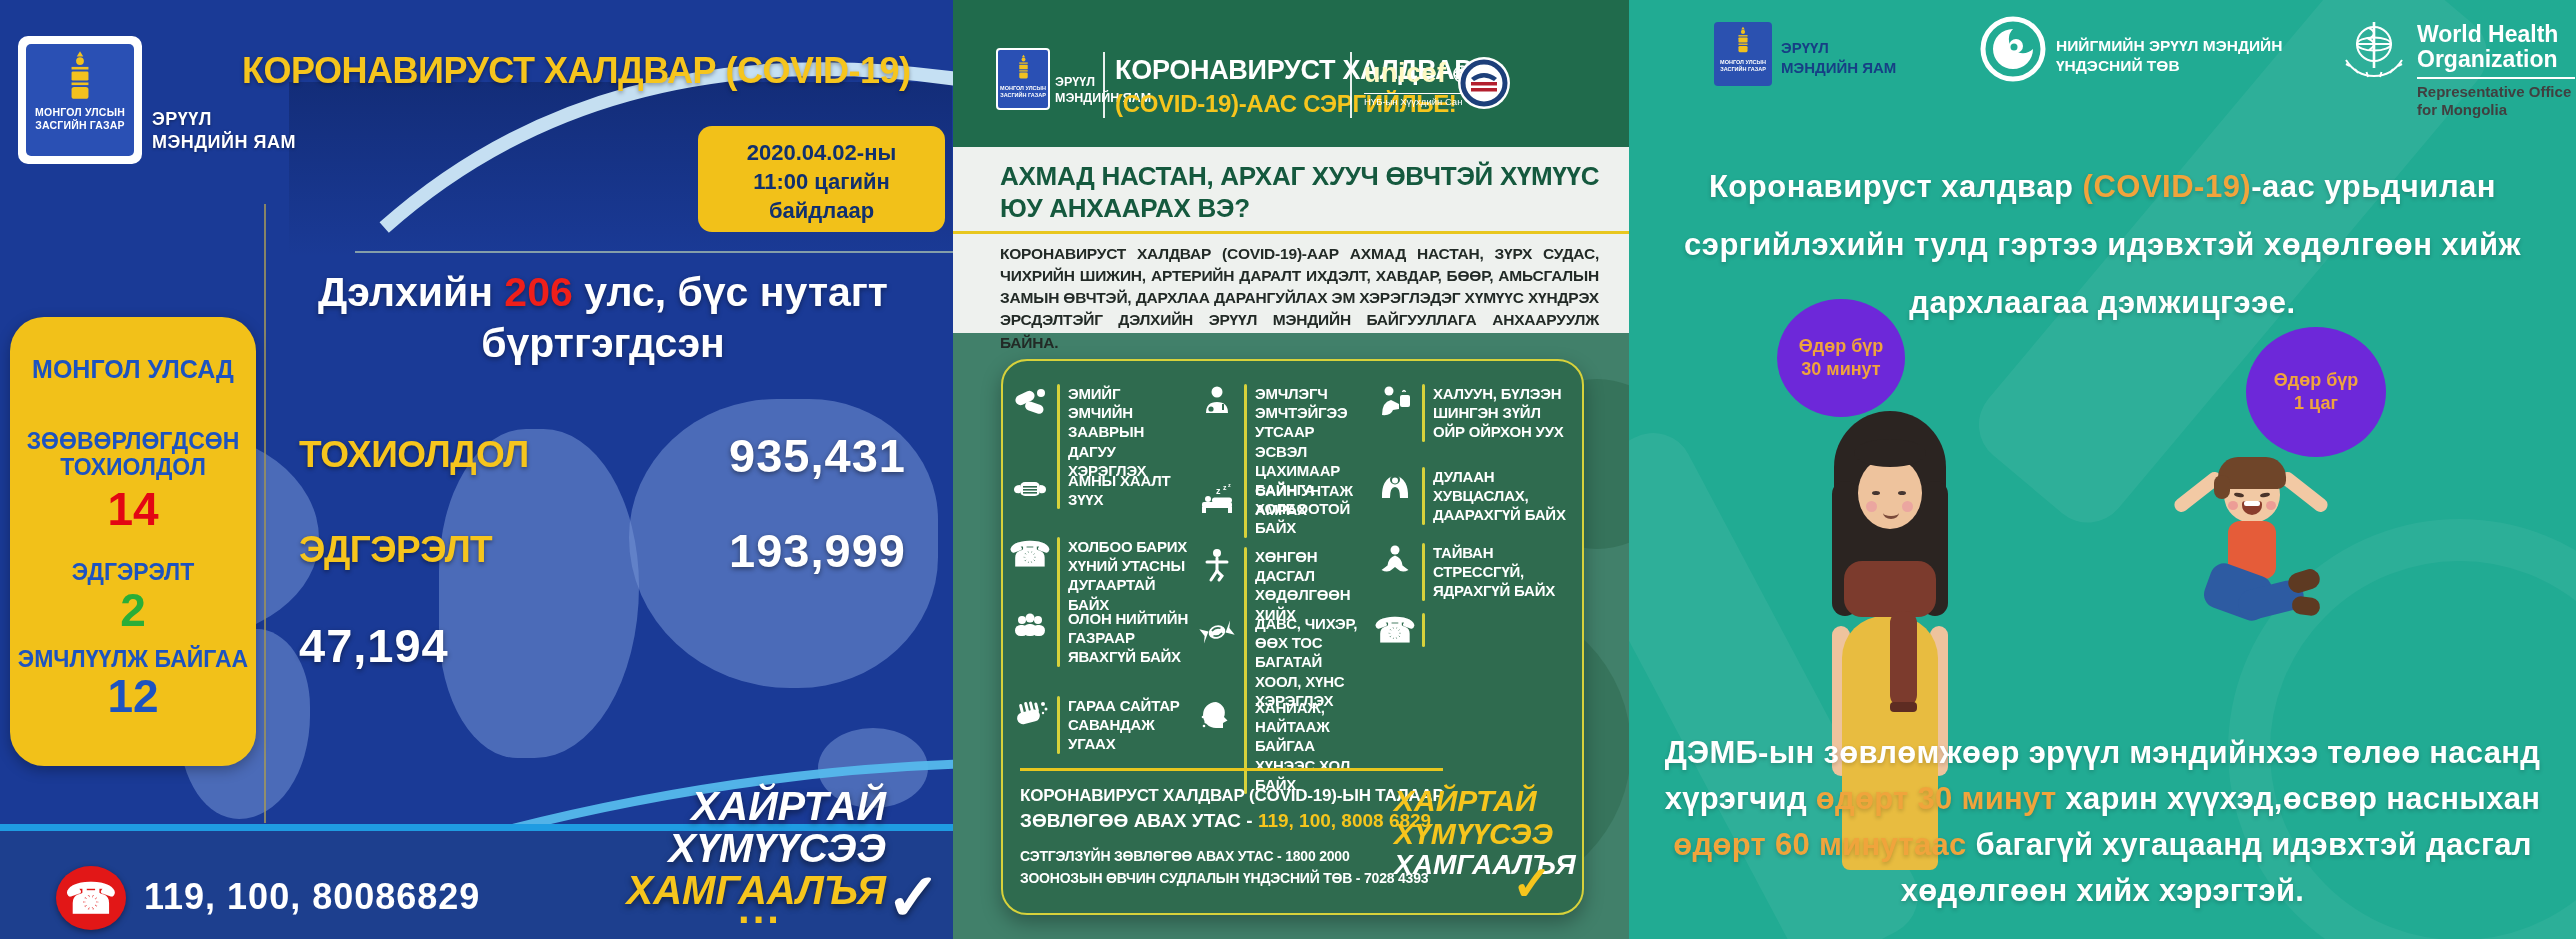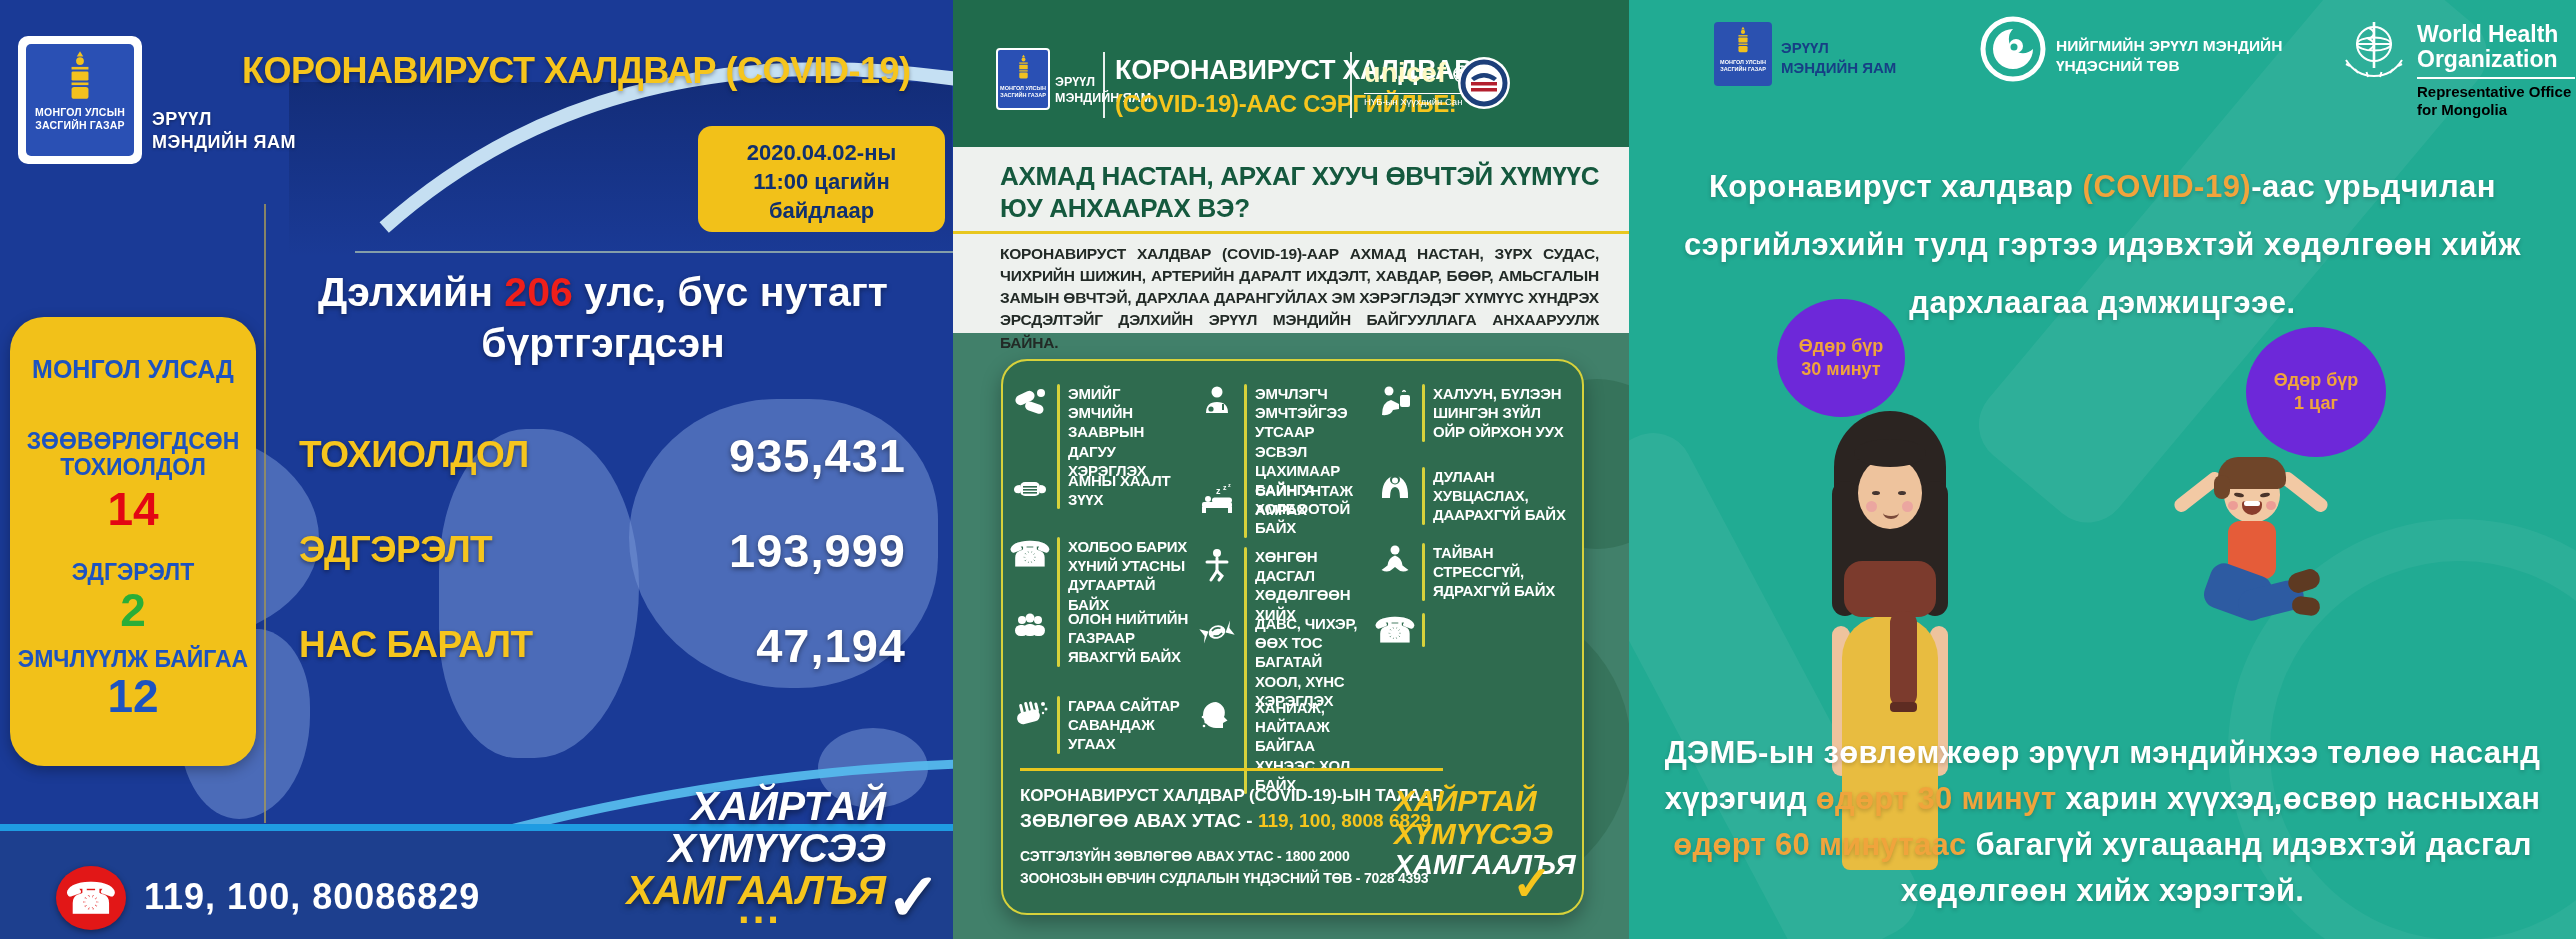--- a/index.html
+++ b/index.html
@@ -64,21 +64,21 @@
   .slogan-m .y{color:#f6c51d;font-size:30px;display:block;}
   .slogan-m .w{color:#fff;font-size:28px;display:block;}
   .check-y{color:#f6c51d;font-size:48px;line-height:1;}
   
   #p-right{left:1629px;width:947px;background:#21ab93;}
   .deco-band{position:absolute;background:rgba(255,255,255,.06);border-radius:40px;}
   .deco-ring{position:absolute;border:42px solid rgba(255,255,255,.05);border-radius:50%;}
   .r-ministry{color:#163f85;font-size:15px;line-height:1.3;}
   .ncph-t{color:#fff;font-size:15.5px;line-height:1.3;}
   .who-t1{color:#fff;font-size:23px;line-height:1.08;}
-  .who-t2{color:#000000;font-size:15px;font-weight:bold;line-height:1.25;}
+  .who-t2{color:#404040;font-size:15px;font-weight:bold;line-height:1.25;}
   .r-headline{position:absolute;width:947px;text-align:center;color:#fff;font-size:31px;
               line-height:58px;letter-spacing:0.5px;text-shadow:0 2px 4px rgba(0,0,0,.2);}
   .orange{color:#f0a43c;}
   .bubble{position:absolute;background:#6d28d9;border-radius:50%;display:flex;flex-direction:column;
           align-items:center;justify-content:center;text-align:center;}
   .bubble .bt{color:#f0a43c;font-size:18px;line-height:1.3;}
   .bdot{position:absolute;background:#fff;border-radius:50%;}
   .r-para{position:absolute;width:947px;text-align:center;color:#fff;font-size:31px;line-height:46px;
           letter-spacing:0.3px;text-shadow:0 2px 4px rgba(0,0,0,.2);}
   .fig{position:absolute;}
@@ -157,21 +157,20 @@
 
     <div class="abs stat-row" style="left:299px;top:424px;width:607px;height:62px;">
       <span class="stat-lab">ТОХИОЛДОЛ</span>
       <span class="stat-val">935,431</span>
     </div>
     <div class="abs stat-row" style="left:299px;top:519px;width:607px;height:62px;">
       <span class="stat-lab">ЭДГЭРЭЛТ</span>
       <span class="stat-val">193,999</span>
     </div>
     <div class="abs stat-row" style="left:299px;top:614px;width:607px;height:62px;">
-      <span class="stat-lab">НАС БАРАЛТ</span>
       <span class="stat-val">47,194</span>
     </div>
 
     <div class="abs cyan-bar" style="left:0;top:824px;width:953px;height:7px;"></div>
     <div class="abs bottom-bar" style="left:0;top:831px;width:953px;height:109px;"></div>
     <div class="abs phone-circle" style="left:56px;top:866px;width:70px;height:64px;">☎</div>
     <div class="abs hotline-num" style="left:144px;top:876px;">119, 100, 80086829</div>
 
     <div class="abs slogan-l" style="left:619px;top:786px;width:267px;">
       <span class="w">ХАЙРТАЙ</span>

